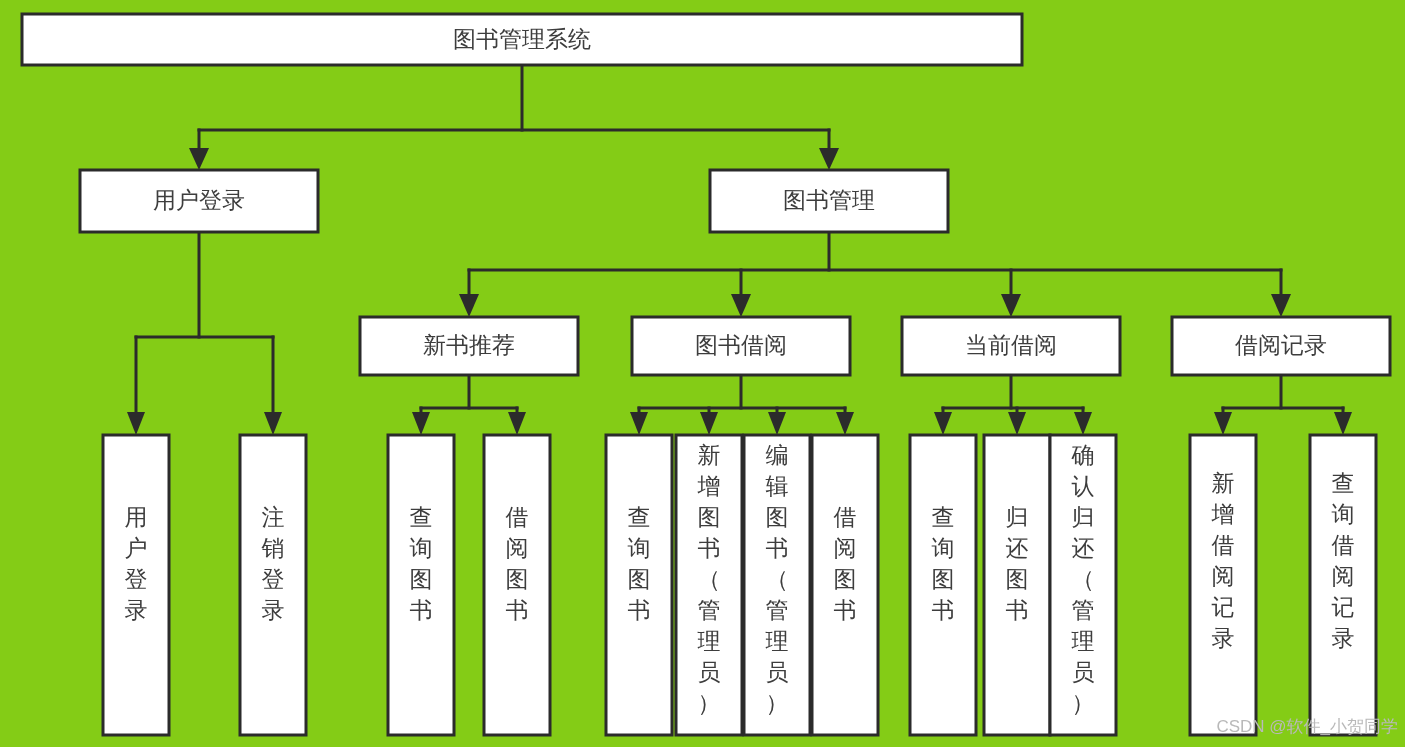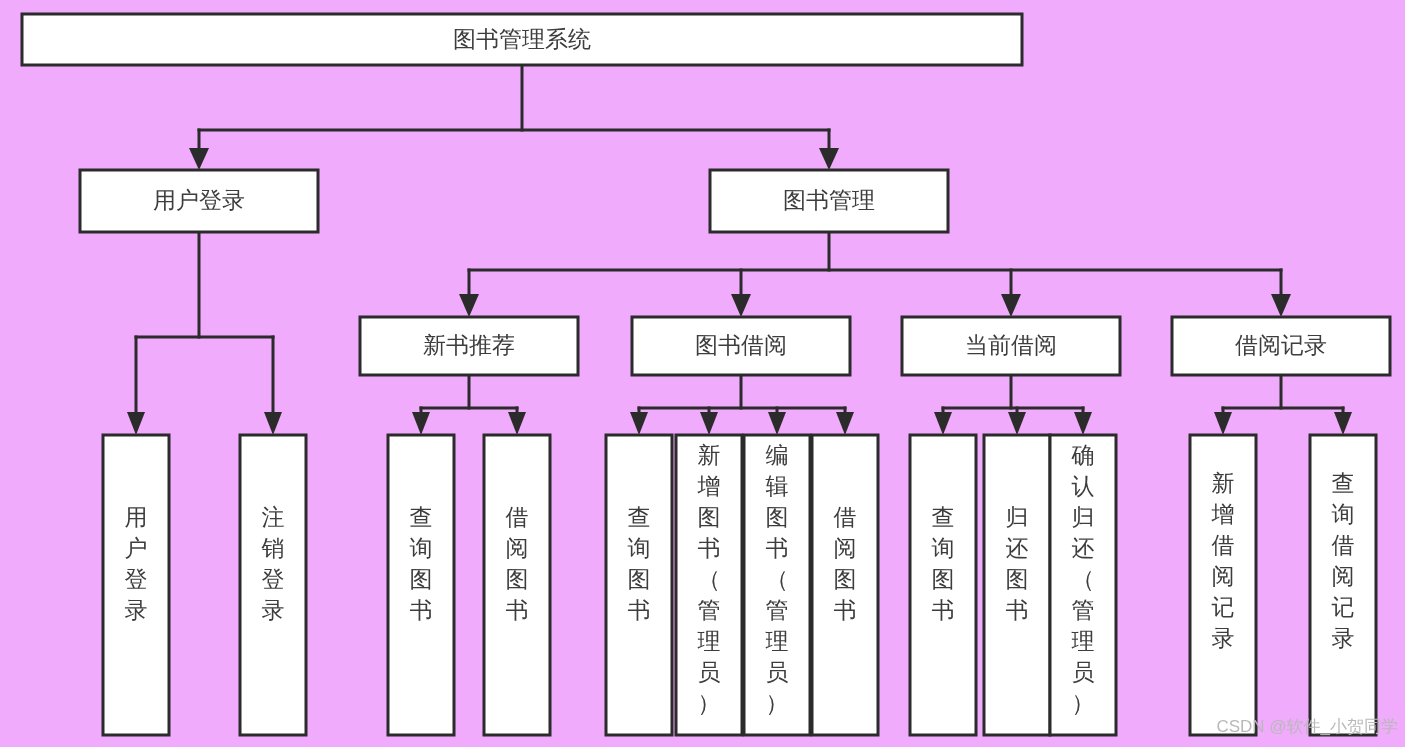--- a/index.html
+++ b/index.html
@@ -10,21 +10,21 @@
   body {
     width: 1405px;
     height: 747px;
     font-family: "Liberation Sans", "DejaVu Sans", sans-serif;
     overflow: hidden;
   }
   #diagram-root {
     position: relative;
     width: 1405px;
     height: 747px;
-    background: #f0abfc;
+    background: #84cc16;
   }
   svg.diagram-canvas {
     position: absolute;
     left: 0;
     top: 0;
     width: 1405px;
     height: 747px;
     display: block;
   }
   .node-rect {

